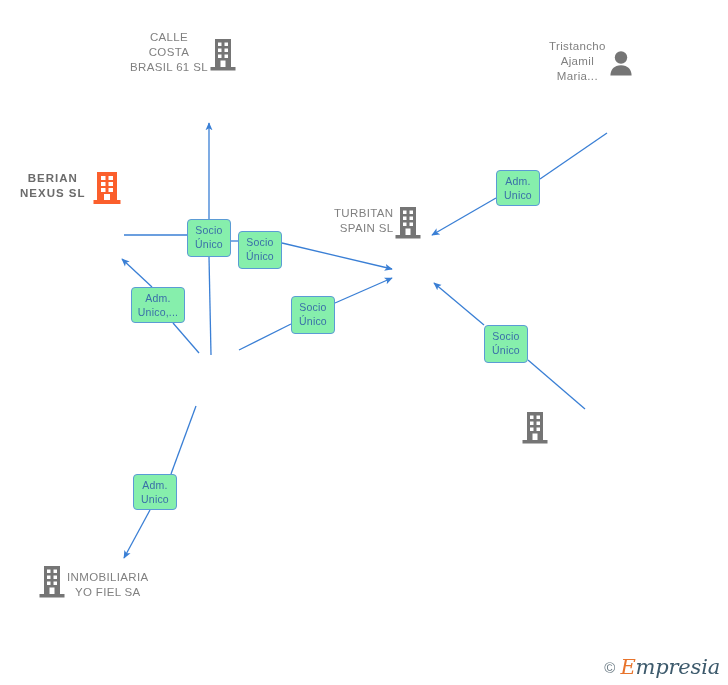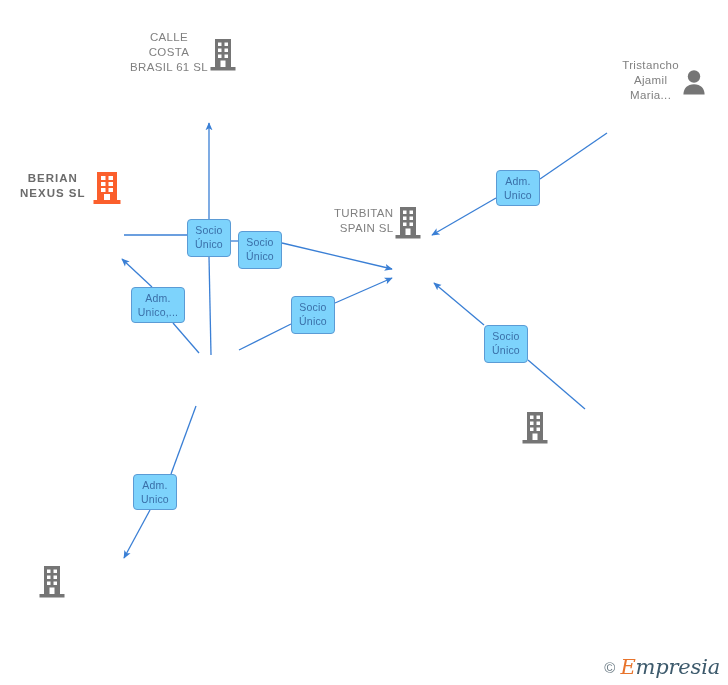--- a/index.html
+++ b/index.html
@@ -50,21 +50,21 @@
   .node-icon {
     line-height: 0;
   }
   .node.label-top .node-label { margin-bottom: 4px; }
   .node.label-bottom .node-label { margin-top: 5px; }
 
   .edge-label {
     position: absolute;
     border: 1px solid #5b9bd5;
     border-radius: 4px;
-    background: #7dd3fc;
+    background: #86efac;
     color: #3a6fa8;
     font-size: 10.5px;
     line-height: 14px;
     text-align: center;
     padding: 3px 5px 8px 5px;
     box-sizing: border-box;
     white-space: pre-line;
     letter-spacing: 0.2px;
   }
   .watermark {
@@ -180,21 +180,21 @@
         <rect x="16.5" y="5.5" width="3.5" height="3.5" fill="#ffffff"></rect>
         <rect x="10" y="11.5" width="3.5" height="3.5" fill="#ffffff"></rect>
         <rect x="16.5" y="11.5" width="3.5" height="3.5" fill="#ffffff"></rect>
         <rect x="10" y="17.5" width="3.5" height="3.5" fill="#ffffff"></rect>
         <rect x="16.5" y="17.5" width="3.5" height="3.5" fill="#ffffff"></rect>
         <rect x="12.5" y="23.5" width="5" height="6.5" fill="#ffffff"></rect>
       </svg>
     </div>
   </div>
 
-  <div class="node label-top" style="left:629px; top:58px;justify-content:flex-end;">
+  <div class="node label-top" style="left:629px; top:39px;">
     <div class="node-label">Tristancho
 Ajamil
 Maria...</div>
     <div class="node-icon">
       <svg width="30" height="30" viewBox="0 0 30 30">
         <circle cx="15" cy="8.5" r="6.2" fill="#757575"></circle>
         <path d="M15 16.2 C 8.2 16.2, 4.6 20.4, 4.4 26.5 L 25.6 26.5 C 25.4 20.4, 21.8 16.2, 15 16.2 Z" fill="#757575"></path>
       </svg>
     </div>
   </div>
@@ -223,20 +223,22 @@
         <rect x="2.5" y="30" width="25" height="3.5" fill="#757575"></rect>
         <rect x="10" y="5.5" width="3.5" height="3.5" fill="#ffffff"></rect>
         <rect x="16.5" y="5.5" width="3.5" height="3.5" fill="#ffffff"></rect>
         <rect x="10" y="11.5" width="3.5" height="3.5" fill="#ffffff"></rect>
         <rect x="16.5" y="11.5" width="3.5" height="3.5" fill="#ffffff"></rect>
         <rect x="10" y="17.5" width="3.5" height="3.5" fill="#ffffff"></rect>
         <rect x="16.5" y="17.5" width="3.5" height="3.5" fill="#ffffff"></rect>
         <rect x="12.5" y="23.5" width="5" height="6.5" fill="#ffffff"></rect>
       </svg>
     </div>
+    <div class="node-label">INMOBILIARIA
+YO FIEL SA</div>
   </div>
 
   <div class="edge-label" style="left:187px; top:219px; width:44px; height:38px;">Socio
 Único</div>
 
   <div class="edge-label" style="left:238px; top:231px; width:44px; height:38px;">Socio
 Único</div>
 
   <div class="edge-label" style="left:131px; top:287px; width:54px; height:36px;">Adm.
 Unico,...</div>

